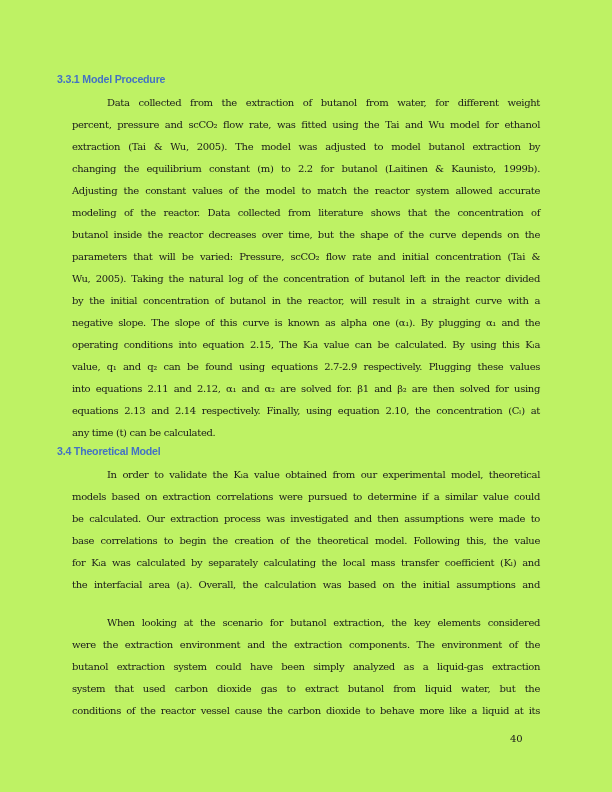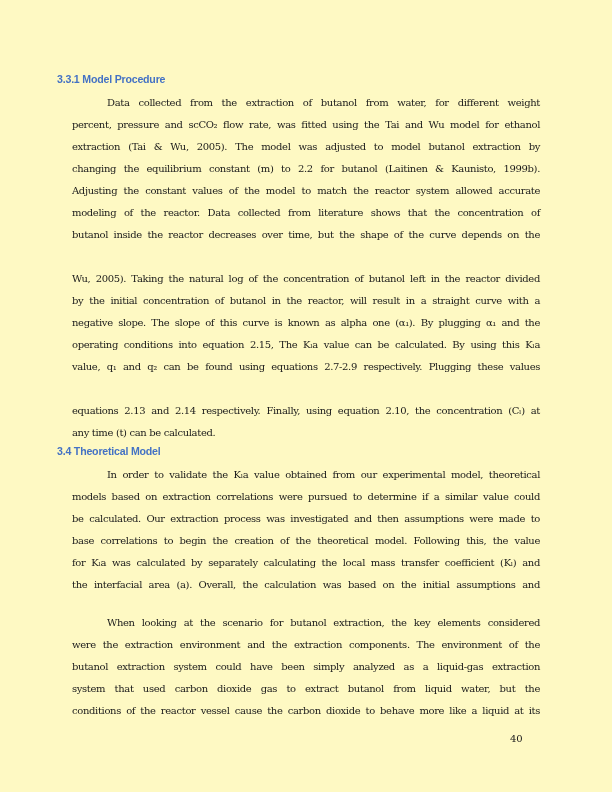--- a/index.html
+++ b/index.html
@@ -1,42 +1,44 @@
 <!DOCTYPE html>
 <html><head>
 <meta charset="utf-8">
 <style>
   html, body { margin: 0; padding: 0; background: #ffffff; }
   body { width: 612px; height: 792px; position: relative; overflow: hidden; }
-  .page { position: absolute; left: 0; top: 0; width: 612px; height: 792px; background: #fef9c3; }
+  .page { position: absolute; left: 0; top: 0; width: 612px; height: 792px; background: #bef264; }
   .h { position: absolute; left: 57px; font-family: "Liberation Sans", sans-serif; font-weight: bold; font-size: 10.6px; color: #4472c4; letter-spacing: -0.2px; }
   .ln { position: absolute; left: 72px; width: 468px; font-family: "DejaVu Serif", serif; font-size: 10px; color: #1a1a1a; line-height: 12px; white-space: nowrap; letter-spacing: -0.35px; }
   .j { text-align: justify; text-align-last: justify; }
   .ind { left: 107px; width: 433px; }
   .pn { position: absolute; left: 510px; top: 733px; font-family: "DejaVu Serif", serif; font-size: 10px; color: #1a1a1a; }
 </style>
 </head>
 <body>
 
 <div class="page">
 
   <div class="h" style="top:73px">3.3.1 Model Procedure</div>
 
   <div class="ln j ind" style="top:97px">Data collected from the extraction of butanol from water, for different weight</div>
   <div class="ln j" style="top:119px">percent, pressure and scCO₂ flow rate, was fitted using the Tai and Wu model for ethanol</div>
   <div class="ln j" style="top:141px">extraction (Tai &amp; Wu, 2005). The model was adjusted to model butanol extraction by</div>
   <div class="ln j" style="top:163px">changing the equilibrium constant (m) to 2.2 for butanol (Laitinen &amp; Kaunisto, 1999b).</div>
   <div class="ln j" style="top:185px">Adjusting the constant values of the model to match the reactor system allowed accurate</div>
   <div class="ln j" style="top:207px">modeling of the reactor. Data collected from literature shows that the concentration of</div>
   <div class="ln j" style="top:229px">butanol inside the reactor decreases over time, but the shape of the curve depends on the</div>
+  <div class="ln j" style="top:251px">parameters that will be varied: Pressure, scCO₂ flow rate and initial concentration (Tai &amp;</div>
   <div class="ln j" style="top:273px">Wu, 2005). Taking the natural log of the concentration of butanol left in the reactor divided</div>
   <div class="ln j" style="top:295px">by the initial concentration of butanol in the reactor, will result in a straight curve with a</div>
   <div class="ln j" style="top:317px">negative slope. The slope of this curve is known as alpha one (α₁). By plugging α₁ and the</div>
   <div class="ln j" style="top:339px">operating conditions into equation 2.15, The Kₗa value can be calculated. By using this Kₗa</div>
   <div class="ln j" style="top:361px">value, q₁ and q₂ can be found using equations 2.7-2.9 respectively. Plugging these values</div>
+  <div class="ln j" style="top:383px">into equations 2.11 and 2.12, α₁ and α₂ are solved for. β1 and β₂ are then solved for using</div>
   <div class="ln j" style="top:405px">equations 2.13 and 2.14 respectively. Finally, using equation 2.10, the concentration (Cₗ) at</div>
   <div class="ln" style="top:427px">any time (t) can be calculated.</div>
 
   <div class="h" style="top:445px">3.4 Theoretical Model</div>
 
   <div class="ln j ind" style="top:469px">In order to validate the Kₗa value obtained from our experimental model, theoretical</div>
   <div class="ln j" style="top:491px">models based on extraction correlations were pursued to determine if a similar value could</div>
   <div class="ln j" style="top:513px">be calculated. Our extraction process was investigated and then assumptions were made to</div>
   <div class="ln j" style="top:535px">base correlations to begin the creation of the theoretical model. Following this, the value</div>
   <div class="ln j" style="top:557px">for Kₗa was calculated by separately calculating the local mass transfer coefficient (Kₗ) and</div>

